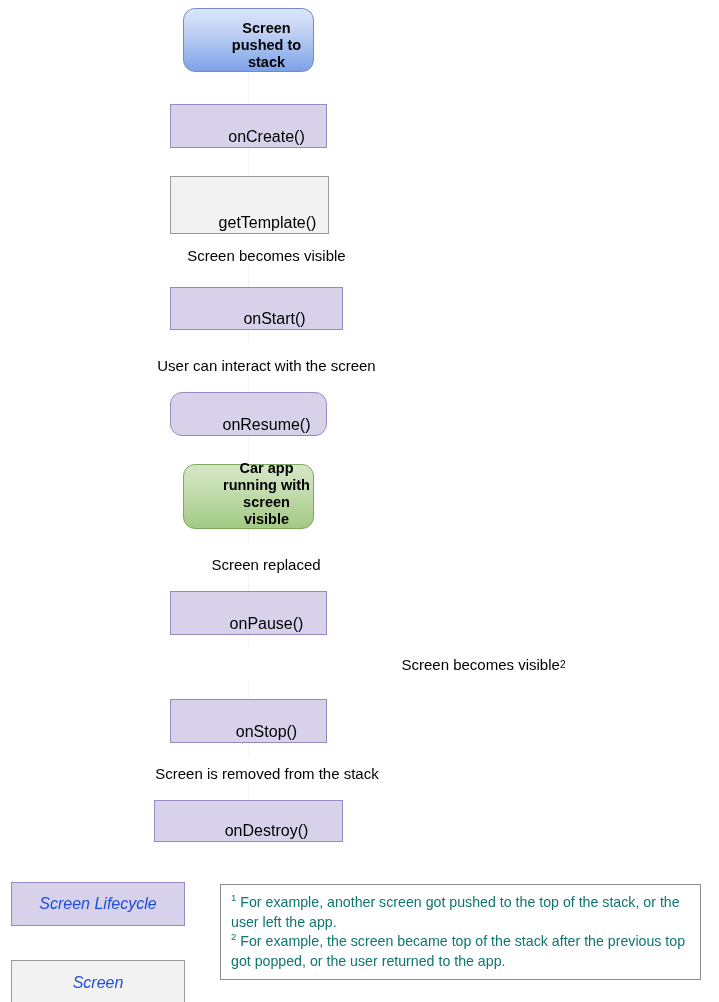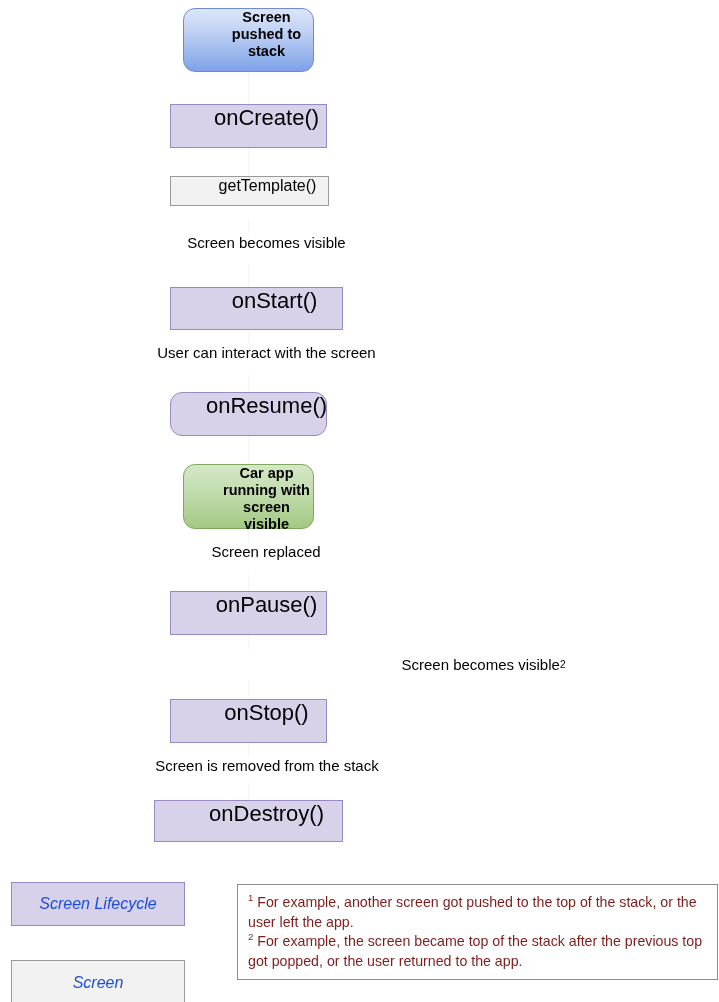--- a/index.html
+++ b/index.html
@@ -13,21 +13,21 @@
     position: relative;
     font-family: "Liberation Sans", sans-serif;
     overflow: hidden;
   }
 
   
   .node {
     position: absolute;
     box-sizing: border-box;
     display: flex;
-    align-items: flex-start;
+    align-items: flex-end;
     justify-content: center;
     text-align: center;
     color: #000000;
     line-height: 1.18;
     padding-left: 36px;
   }
 
   
   .state {
     border-radius: 12px;
@@ -41,21 +41,21 @@
   }
   .state.green {
     background: linear-gradient(180deg, #d5e7c6 0%, #c4ddb0 40%, #b0d295 75%, #a3c984 100%);
     border-color: #7fa85f;
   }
 
   
   .callback {
     background: #d8d1ea;
     border: 1px solid #9a88c0;
-    font-size: 22px;
+    font-size: 16px;
   }
 
   
   .screenbox {
     background: #f2f2f2;
     border: 1px solid #9a9a9a;
     font-size: 16px;
   }
 
   
@@ -110,22 +110,21 @@
 
   
   .footnotes {
     position: absolute;
     box-sizing: border-box;
     background: #ffffff;
     border: 1px solid #8c8c8c;
     padding: 8px 10px 6px 10px;
     font-size: 14.2px;
     line-height: 1.38;
-    color: #7f1d1d;
-    margin-left: 17px;
+    color: #0f766e;
   }
   .footnotes p {
     margin: 0;
   }
 </style>
 </head>
 <body>
 
 <div class="stem" style="left:248px; top:72px;  height:32px;"></div>
 <div class="stem" style="left:248px; top:148px; height:28px;"></div>
@@ -142,21 +141,21 @@
 <div class="stem" style="left:248px; top:783px; height:17px;"></div>
 
 <div class="node state blue" style="left:183px; top:8px; width:131px; height:64px;">
   <span>Screen pushed to stack</span>
 </div>
 
 <div class="node callback" style="left:170px; top:104px; width:157px; height:44px;">
   <span>onCreate()</span>
 </div>
 
-<div class="node screenbox" style="left:170px; top:176px; width:159px; height:30px;">
+<div class="node screenbox" style="left:170px; top:176px; width:159px; height:58px;">
   <span>getTemplate()</span>
 </div>
 
 <div class="node striplabel" style="left:103px; top:234px; width:291px; height:31px;">
   <span>Screen becomes visible</span>
 </div>
 
 <div class="node callback" style="left:170px; top:287px; width:173px; height:43px;">
   <span>onStart()</span>
 </div>

